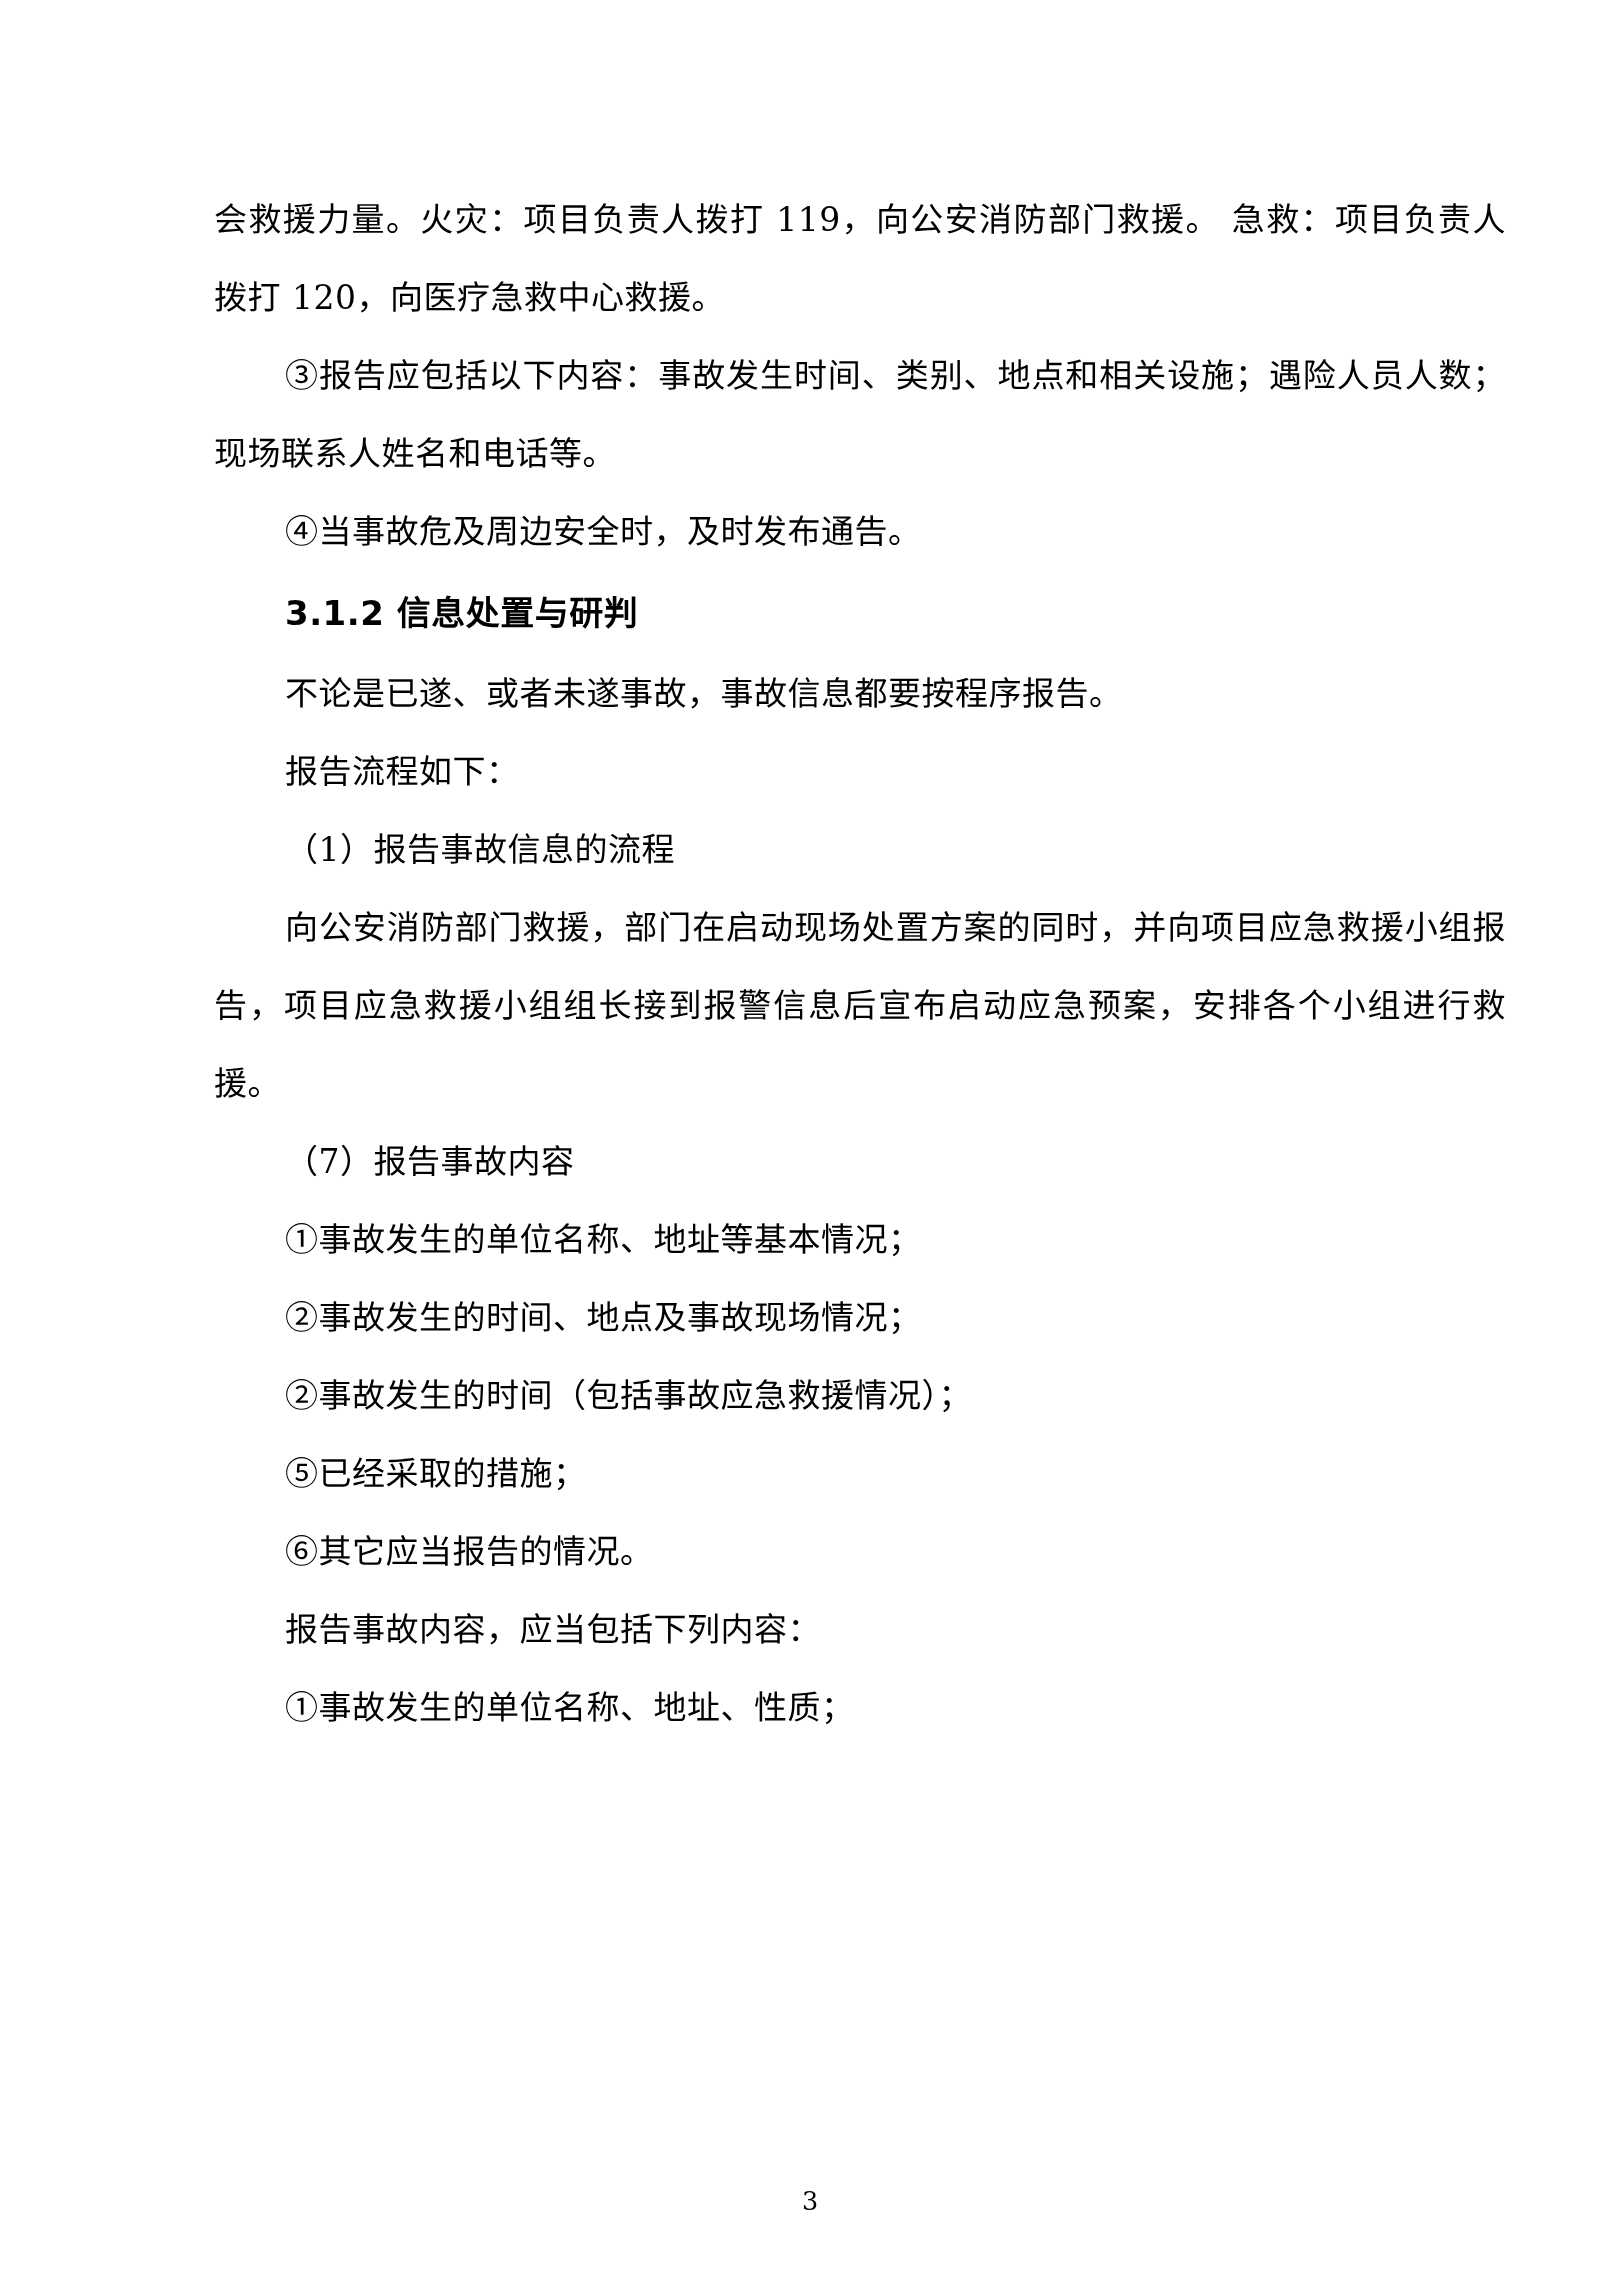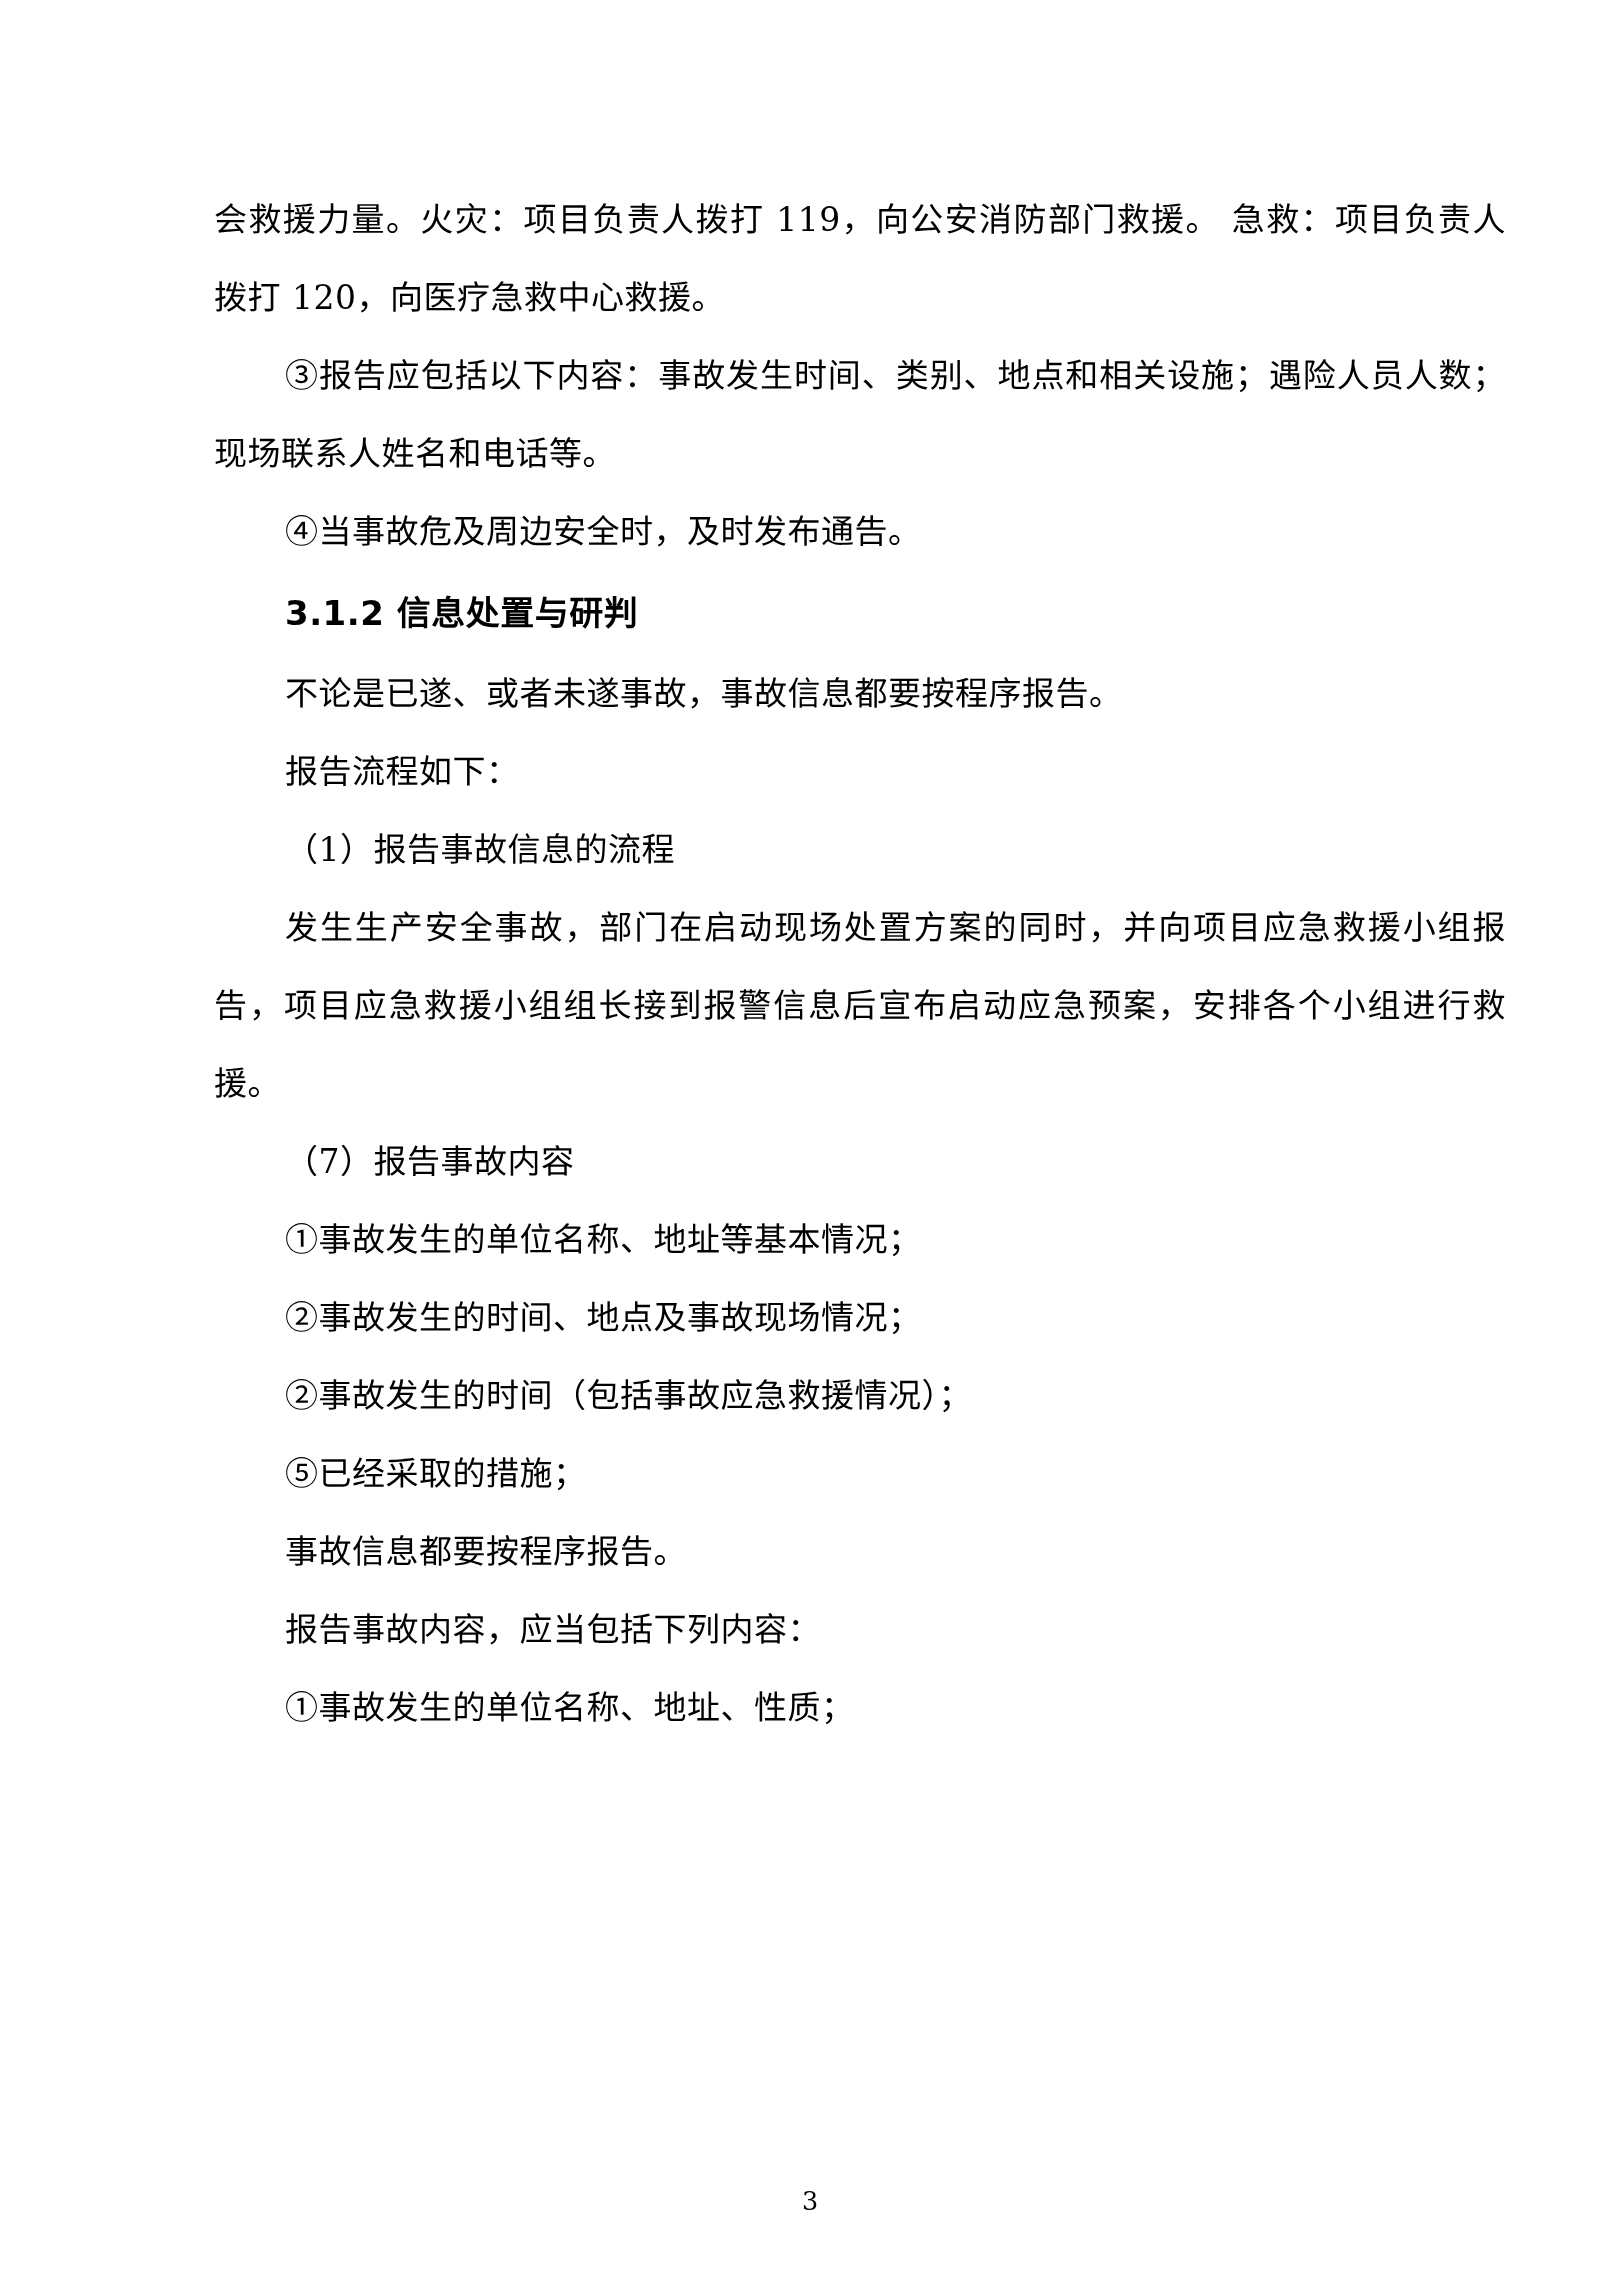--- a/index.html
+++ b/index.html
@@ -63,27 +63,27 @@
 <div class="page">
   <div class="doc-body">
 
     <p class="para noindent">会救援力量。火灾：项目负责人拨打 119，向公安消防部门救援。 急救：项目负责人拨打 120，向医疗急救中心救援。</p>
     <p class="para">③报告应包括以下内容：事故发生时间、类别、地点和相关设施；遇险人员人数；现场联系人姓名和电话等。</p>
     <p class="para">④当事故危及周边安全时，及时发布通告。</p>
     <p class="heading">3.1.2 信息处置与研判</p>
     <p class="para">不论是已遂、或者未遂事故，事故信息都要按程序报告。</p>
     <p class="para">报告流程如下：</p>
     <p class="para">（1）报告事故信息的流程</p>
-    <p class="para">发生生产安全事故，部门在启动现场处置方案的同时，并向项目应急救援小组报告，项目应急救援小组组长接到报警信息后宣布启动应急预案，安排各个小组进行救援。</p>
+    <p class="para">向公安消防部门救援，部门在启动现场处置方案的同时，并向项目应急救援小组报告，项目应急救援小组组长接到报警信息后宣布启动应急预案，安排各个小组进行救援。</p>
     <p class="para">（7）报告事故内容</p>
     <p class="para">①事故发生的单位名称、地址等基本情况；</p>
     <p class="para">②事故发生的时间、地点及事故现场情况；</p>
     <p class="para">②事故发生的时间（包括事故应急救援情况）；</p>
     <p class="para">⑤已经采取的措施；</p>
-    <p class="para">事故信息都要按程序报告。</p>
+    <p class="para">⑥其它应当报告的情况。</p>
     <p class="para">报告事故内容，应当包括下列内容：</p>
     <p class="para">①事故发生的单位名称、地址、性质；</p>
 
   </div>
 </div>
 
 <div class="page-number">3</div>
 
 
 </body></html>

